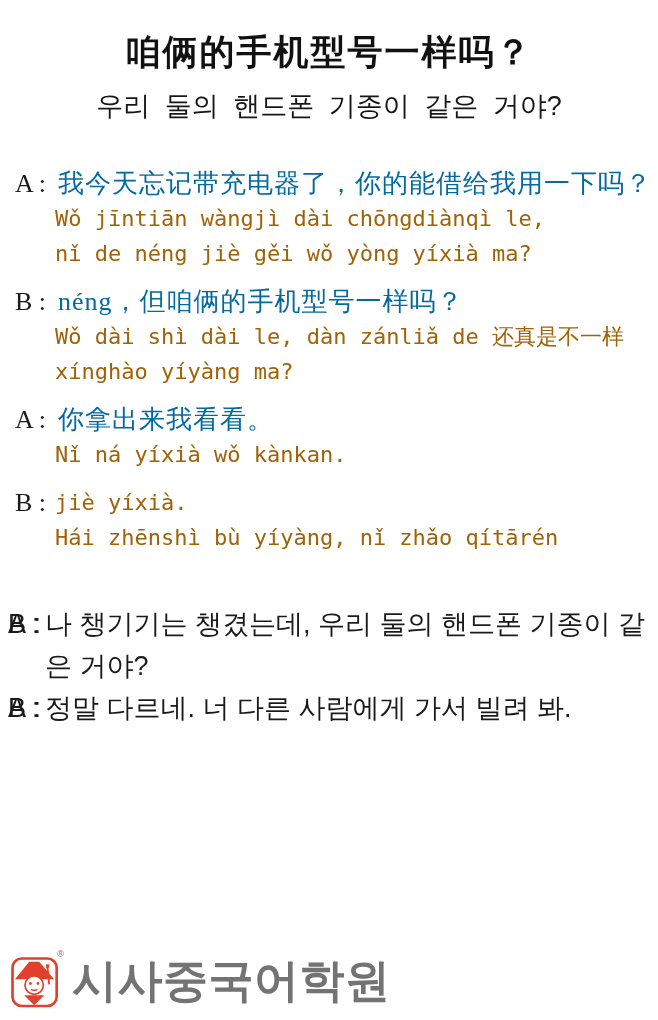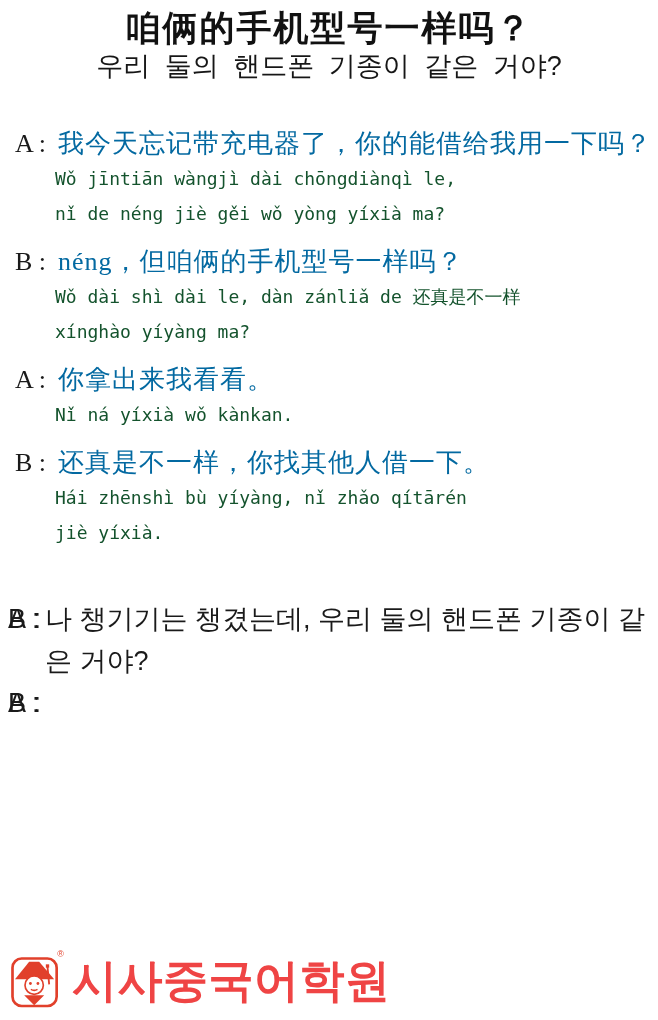--- a/index.html
+++ b/index.html
@@ -11,30 +11,31 @@
     position: relative;
     width: 658px;
     height: 1020px;
     overflow: hidden;
     color: #1c1c1c;
     font-family: "Liberation Sans", "DejaVu Sans", sans-serif;
   }
 
   
   .title-zh {
-    padding-top: 8px;
+    padding-top: 32px;
     text-align: center;
     font-family: "Liberation Serif", "DejaVu Serif", serif;
     font-weight: 700;
     font-size: 35px;
     line-height: 42px;
     letter-spacing: 2px;
     color: #111;
   }
   .title-ko {
+    margin-top: 16px;
     text-align: center;
     font-family: "Liberation Sans", "DejaVu Sans", sans-serif;
     font-size: 27px;
     line-height: 32px;
     word-spacing: 7px;
     color: #161616;
   }
 
   
   .zh-block {
@@ -61,23 +62,23 @@
   .hanzi {
     font-family: "Liberation Serif", "DejaVu Serif", serif;
     font-size: 26px;
     line-height: 35px;
     letter-spacing: 1px;
     color: #0369a1;
   }
   .pinyin {
     margin-left: -3px;
     font-family: "DejaVu Sans Mono", monospace;
-    font-size: 18px;
+    font-size: 22px;
     line-height: 35px;
-    color: #14532d;
+    color: #a16207;
   }
 
   
   .ko-block {
     margin-top: 48px;
     padding-right: 4px;
   }
   .ko-entry {
     position: relative;
     padding-left: 45px;
@@ -117,21 +118,21 @@
     right: -4px;
     font-size: 9px;
     line-height: 9px;
     color: currentColor;
   }
   .logo-text {
     font-family: "Liberation Sans", "DejaVu Sans", sans-serif;
     font-weight: 700;
     font-size: 45px;
     letter-spacing: 0.5px;
-    color: #ef4444;
+    color: #737373;
     line-height: 56px;
   }
 </style>
 </head>
 <body>
 
 <div class="title-zh">咱俩的手机型号一样吗？</div>
 <div class="title-ko">우리 둘의 핸드폰 기종이 같은 거야?</div>
 
 <div class="zh-block">
@@ -151,23 +152,22 @@
   </div>
 
   <div class="zh-entry">
     <span class="spk">A :</span>
     <div class="hanzi">你拿出来我看看。</div>
     <div class="pinyin">Nǐ ná yíxià wǒ kànkan.</div>
   </div>
 
   <div class="zh-entry">
     <span class="spk">B :</span>
-    <div class="hanzi">还真是不一样，你找其他人借一下。</div>
+    <div class="pinyin">jiè yíxià.</div>
     <div class="pinyin">Hái zhēnshì bù yíyàng, nǐ zhǎo qítārén</div>
-    <div class="pinyin">jiè yíxià.</div>
   </div>
 
 </div>
 
 <div class="ko-block">
 
   <div class="ko-entry">
     <span class="spk-ko">A :</span>
   </div>
 
@@ -175,20 +175,21 @@
     <span class="spk-ko">B :</span>
     <span>나 챙기기는 챙겼는데, 우리 둘의 핸드폰 기종이 같은 거야?</span>
   </div>
 
   <div class="ko-entry">
     <span class="spk-ko">A :</span>
   </div>
 
   <div class="ko-entry">
     <span class="spk-ko">B :</span>
+    <span>정말 다르네. 너 다른 사람에게 가서 빌려 봐.</span>
   </div>
 
 </div>
 
 <div class="footer">
   <span class="emblem" style="color: rgb(225, 64, 43);">
     <svg viewBox="0 0 60 66" width="50" height="56" aria-hidden="true">
       <rect x="3" y="6" width="53" height="57" rx="11" fill="#ffffff" stroke="currentColor" stroke-width="3.2"></rect>
       <polygon points="29,10 35,10 53,31 6,31 23,10" fill="currentColor"></polygon>
       <rect x="43" y="13" width="4" height="4" fill="currentColor"></rect>

